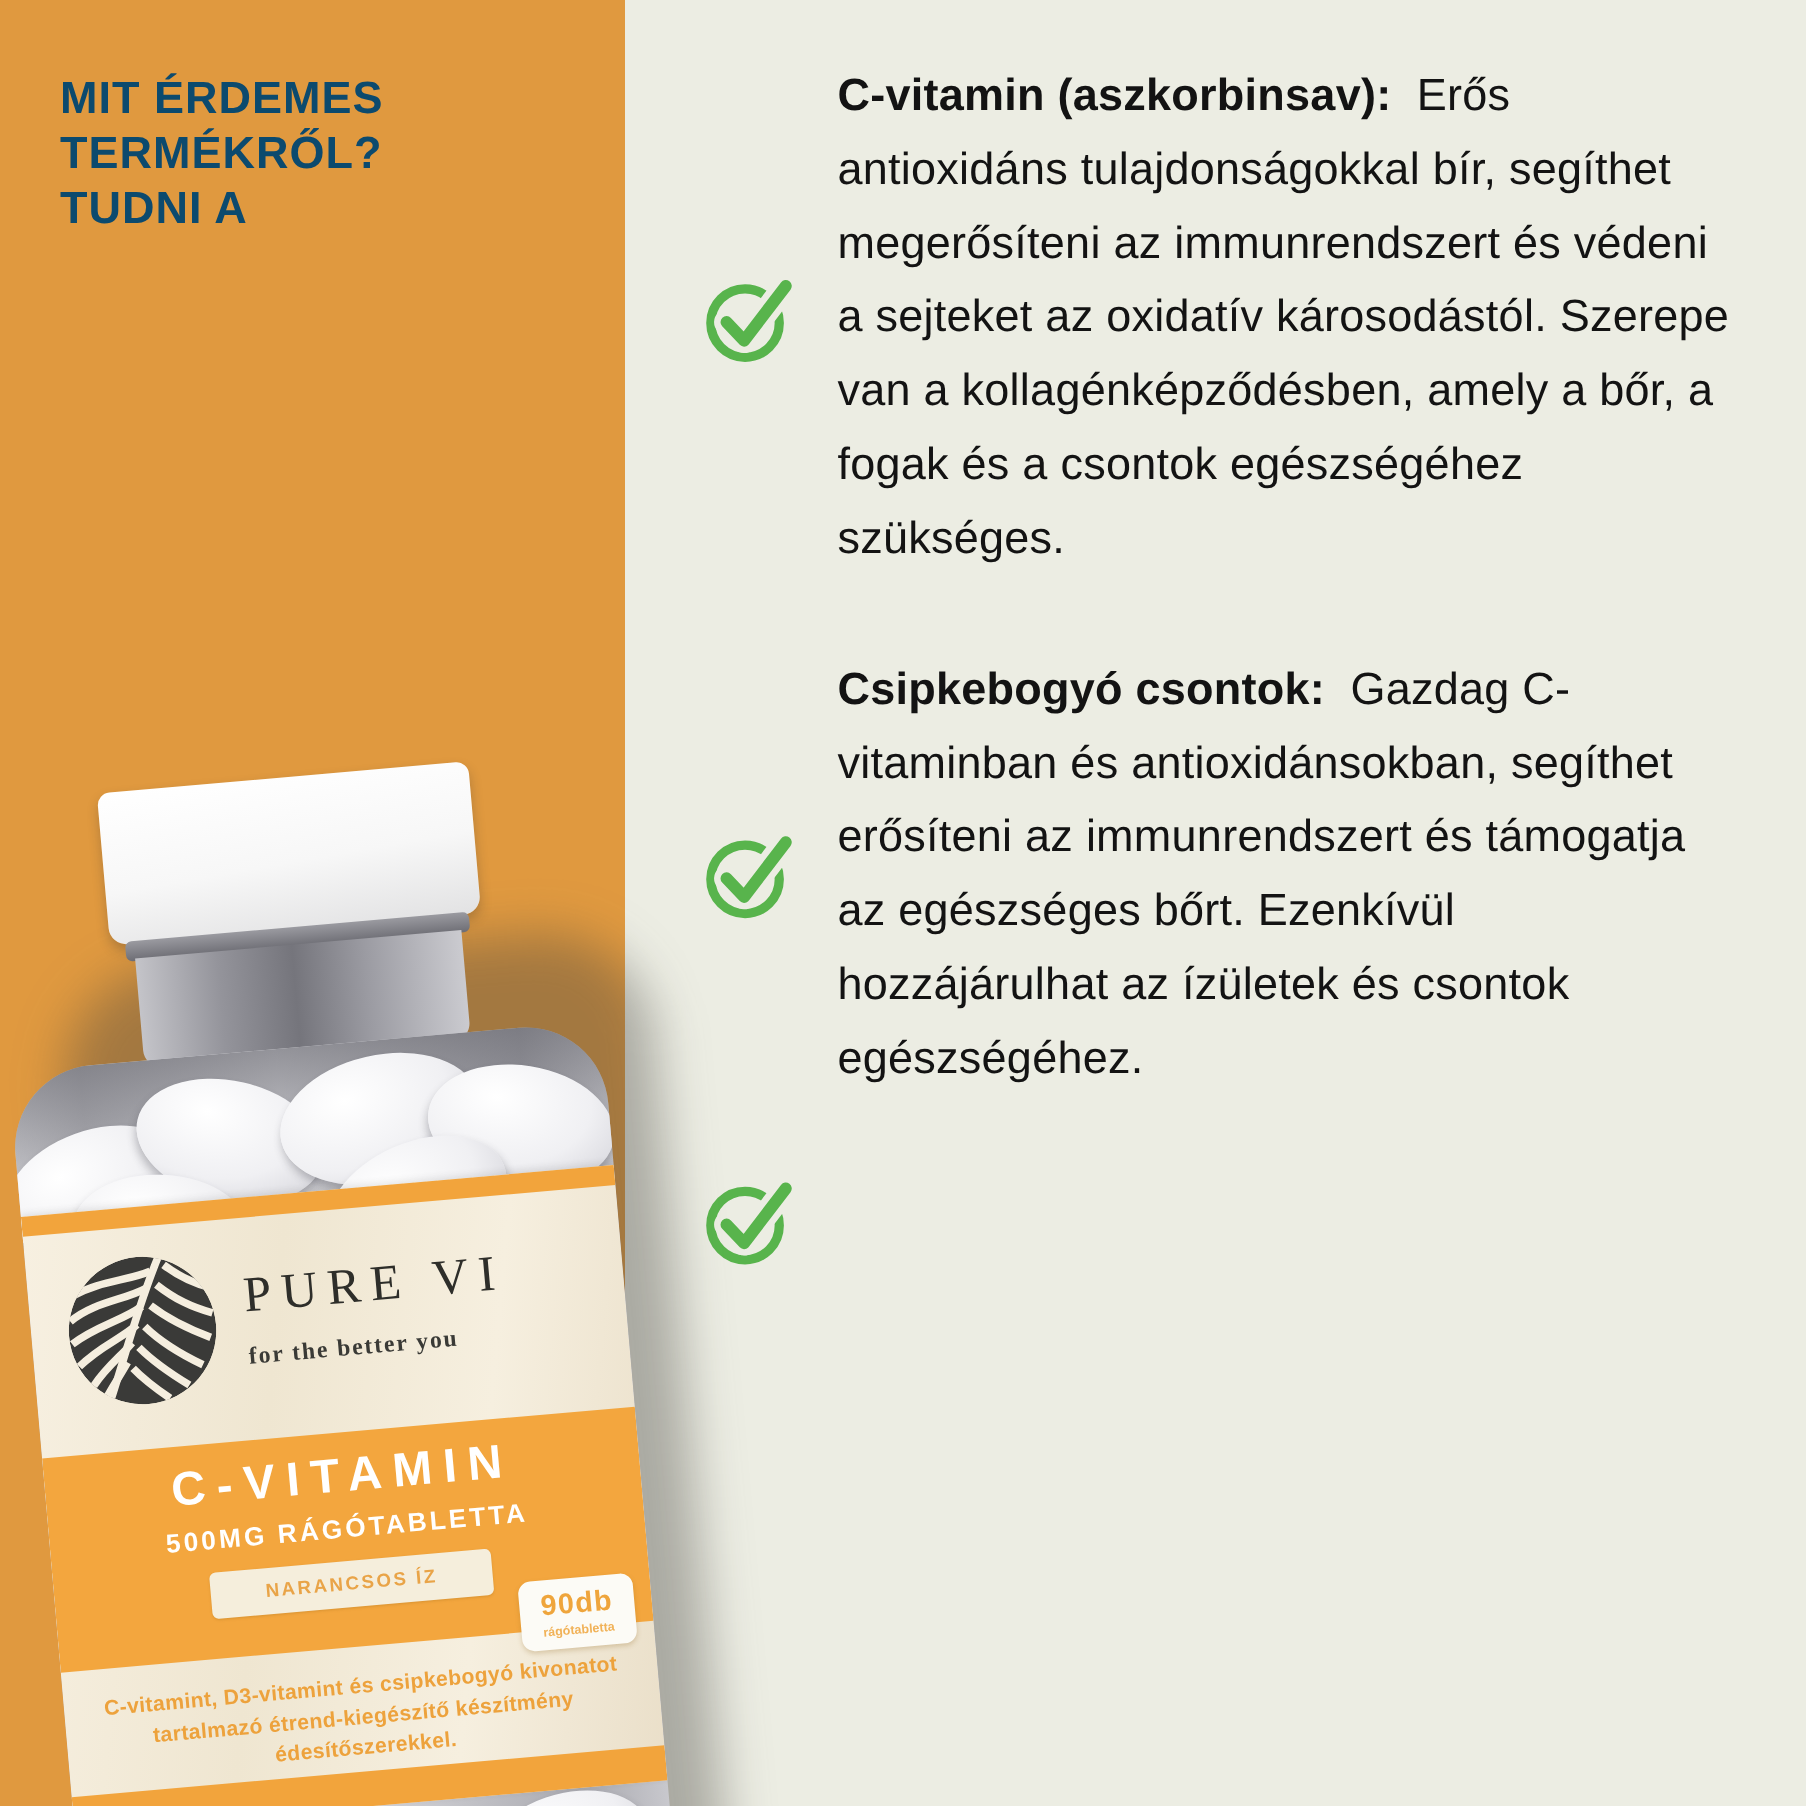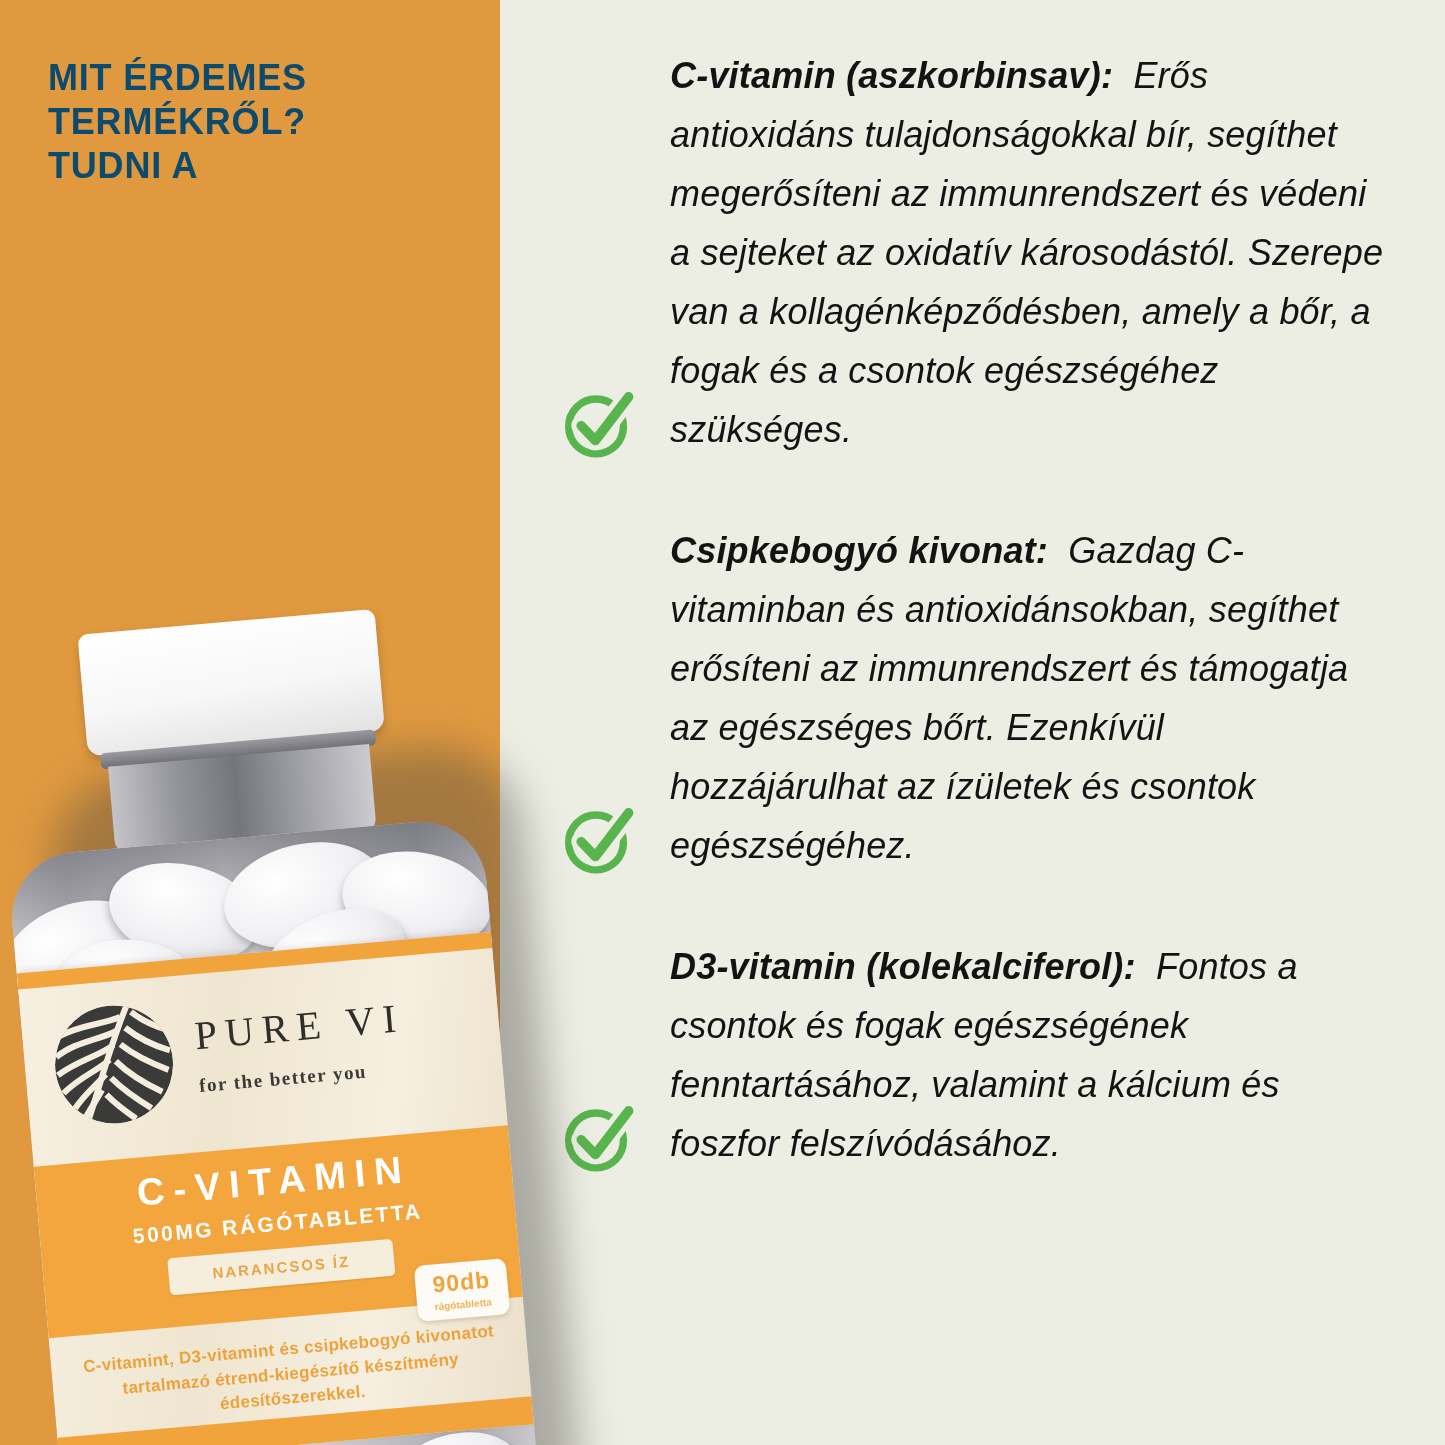--- a/index.html
+++ b/index.html
@@ -15,21 +15,21 @@
   }
   .heading{
     position:absolute;left:48px;top:56px;width:400px;
     color:#0c4a6e;font-size:36px;font-weight:bold;letter-spacing:.8px;
     line-height:1.22;
   }
   
   .bullets{
     position:absolute;left:562px;top:46px;width:828px;
   }
-  .bullet{display:flex;align-items:flex-end;margin-bottom:62px;font-style:italic;}
+  .bullet{display:flex;align-items:center;margin-bottom:62px;}
   .check{flex:0 0 74px;width:74px;height:74px;margin-right:34px;margin-top:2px;}
   .bullet p{
     margin:0;width:718px;
     color:#131313;font-size:36px;line-height:59px;letter-spacing:.2px;
   }
   .bullet p b{font-weight:bold;margin-right:.28em;}
   
   .bottle{
     position:absolute;left:60px;top:630px;width:480px;height:1100px;
     transform:rotate(-5deg);transform-origin:20px 860px;
@@ -133,30 +133,29 @@
     </svg>
     <p><b>C-vitamin (aszkorbinsav):</b> <span>Erős antioxidáns tulajdonságokkal bír, segíthet megerősíteni az immunrendszert és védeni a sejteket az oxidatív károsodástól. Szerepe van a kollagénképződésben, amely a bőr, a fogak és a csontok egészségéhez szükséges.</span></p>
   </div>
 
   <div class="bullet">
     <svg class="check" viewBox="0 0 100 100">
       <circle cx="46" cy="56" r="37" fill="none" stroke="#58B44C" stroke-width="10"></circle>
       <path d="M26 55 L45 75 L90 16" fill="none" stroke="#ECEDE3" stroke-width="27" stroke-linecap="round" stroke-linejoin="round"></path>
       <path d="M26 55 L45 75 L90 16" fill="none" stroke="#58B44C" stroke-width="13" stroke-linecap="round" stroke-linejoin="round"></path>
     </svg>
-    <p><b>Csipkebogyó kivonat:</b> <span>Gazdag C-vitaminban és antioxidánsokban, segíthet erősíteni az immunrendszert és támogatja az egészséges bőrt. Ezenkívül hozzájárulhat az ízületek és csontok egészségéhez.</span></p>
+    <p><b>Csipkebogyó csontok:</b> <span>Gazdag C-vitaminban és antioxidánsokban, segíthet erősíteni az immunrendszert és támogatja az egészséges bőrt. Ezenkívül hozzájárulhat az ízületek és csontok egészségéhez.</span></p>
   </div>
 
   <div class="bullet">
     <svg class="check" viewBox="0 0 100 100">
       <circle cx="46" cy="56" r="37" fill="none" stroke="#58B44C" stroke-width="10"></circle>
       <path d="M26 55 L45 75 L90 16" fill="none" stroke="#ECEDE3" stroke-width="27" stroke-linecap="round" stroke-linejoin="round"></path>
       <path d="M26 55 L45 75 L90 16" fill="none" stroke="#58B44C" stroke-width="13" stroke-linecap="round" stroke-linejoin="round"></path>
     </svg>
-    <p><b>D3-vitamin (kolekalciferol):</b> <span>Fontos a csontok és fogak egészségének fenntartásához, valamint a kálcium és foszfor felszívódásához.</span></p>
   </div>
 
 </div>
 
 <div class="bottle">
   <div class="bottle-shadow"></div>
 
   <div class="cap"></div>
   <div class="jar-lip"></div>
   <div class="jar-neck"></div>

